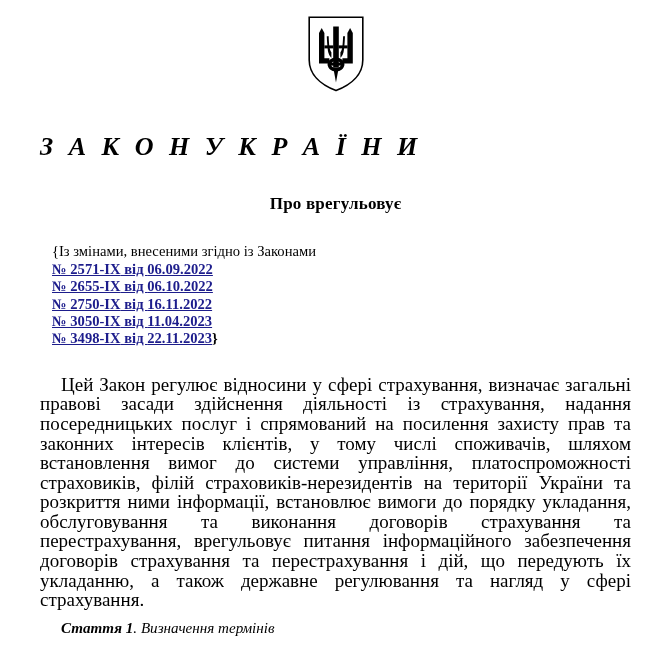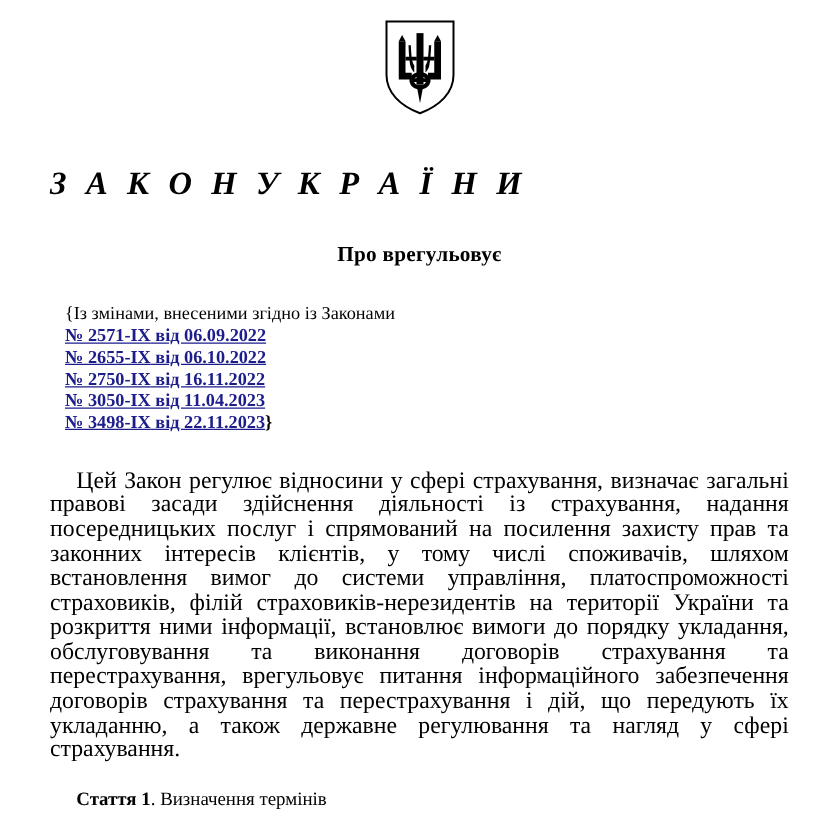--- a/index.html
+++ b/index.html
@@ -106,24 +106,25 @@
     text-align: center;
     font-weight: bold;
     font-size: 17px;
     margin: 22px 0 0 0;
     line-height: 1.15;
     letter-spacing: 0.1px;
   }
 
   
   .article-line {
-    margin: 21px 0 0 0;
+    margin: 9px 0 0 0;
     font-size: 15.1px;
     line-height: 19.6px;
     text-indent: 21px;
+    font-style: italic;
   }
   .article-line .art-label {
     font-weight: bold;
   }
 
   .clause-line {
     margin: 19px 0 0 0;
     font-size: 15.1px;
     line-height: 19.6px;
     text-indent: 21px;

